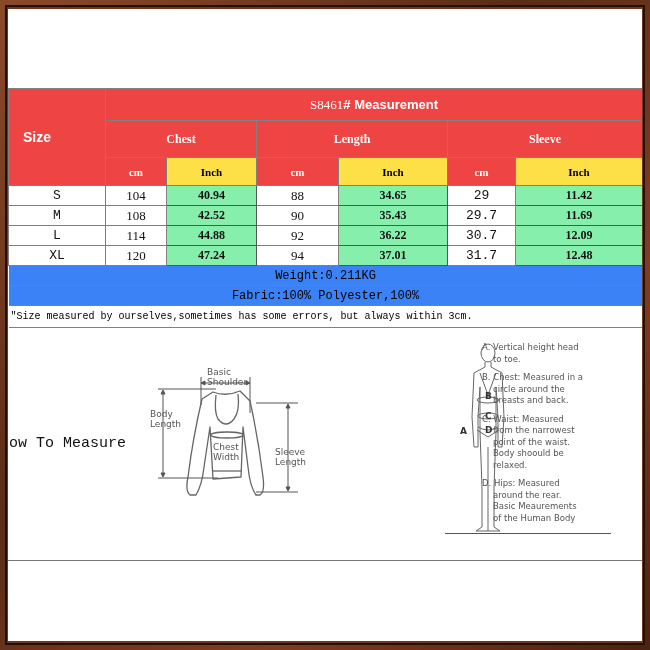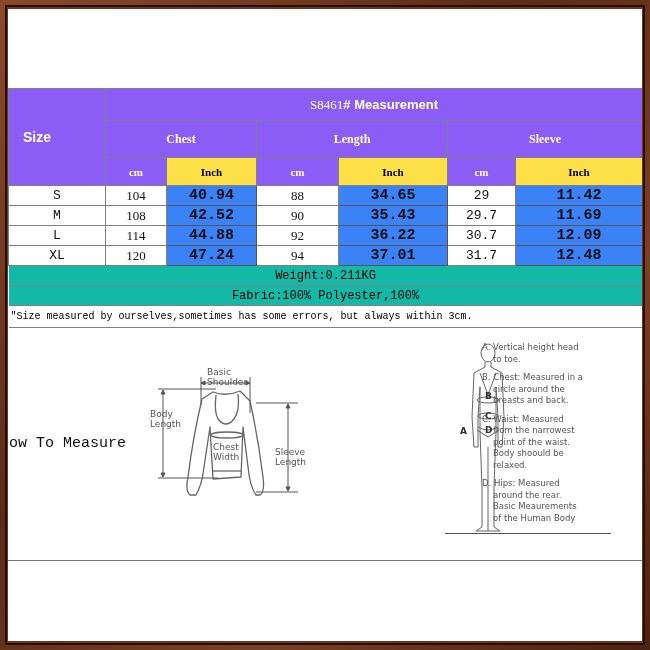--- a/index.html
+++ b/index.html
@@ -25,33 +25,33 @@
     font-family: "Liberation Serif", serif;
   }
   .tbl td, .tbl th {
     border: 1px solid #808080;
     text-align: center;
     vertical-align: middle;
     padding: 0;
     overflow: hidden;
     white-space: nowrap;
   }
-  .hd { background: #8b5cf6; color: #fff; font-weight: bold; }
+  .hd { background: #ef4444; color: #fff; font-weight: bold; }
   .size-hd { font-family: "Liberation Sans", sans-serif; font-size: 14px; text-align: left !important; padding-left: 14px !important; margin-top: 42px; }
   .title-hd { font-size: 13px; height: 32px; }
   .title-hd .num { font-family: "Liberation Serif", serif; font-weight: normal; }
   .title-hd .word { font-family: "Liberation Sans", sans-serif; font-weight: bold; }
   .group-hd { font-size: 12px; height: 37px; }
   .unit-hd { font-size: 11px; height: 28px; }
   .yellow-hd { background: #fde047; color: #000; }
   .row td { height: 20px; font-size: 13px; color: #111; background: #fff; }
   .row td.size-cell { font-family: "Liberation Mono", monospace; font-size: 13px; }
-  .row td.y { background: #3b82f6; font-weight: bold; font-size: 15px; border-color: #555; font-family: Liberation Mono, monospace; }
+  .row td.y { background: #86efac; font-weight: bold; font-size: 12px; border-color: #555; }
   .row td.mono { font-family: "Liberation Mono", monospace; }
-  .info td { height: 20px; font-family: "Liberation Mono", monospace; font-size: 12px; background: #14b8a6; border-left: none; border-right: none; }
+  .info td { height: 20px; font-family: "Liberation Mono", monospace; font-size: 12px; background: #3b82f6; border-left: none; border-right: none; }
   .note td { height: 22px; font-family: "Liberation Mono", monospace; font-size: 10px; text-align: left; padding-left: 2px; background: #fff; border-left: none; border-right: none; }
   .howto {
     position: absolute; left: 0; top: 318px; width: 634px; height: 234px;
     border-bottom: 1px solid #777;
   }
   .howto-label {
     position: absolute; left: -8px; top: 108px;
     font-family: "Liberation Mono", monospace; font-size: 15px; color: #111;
     white-space: nowrap;
   }

